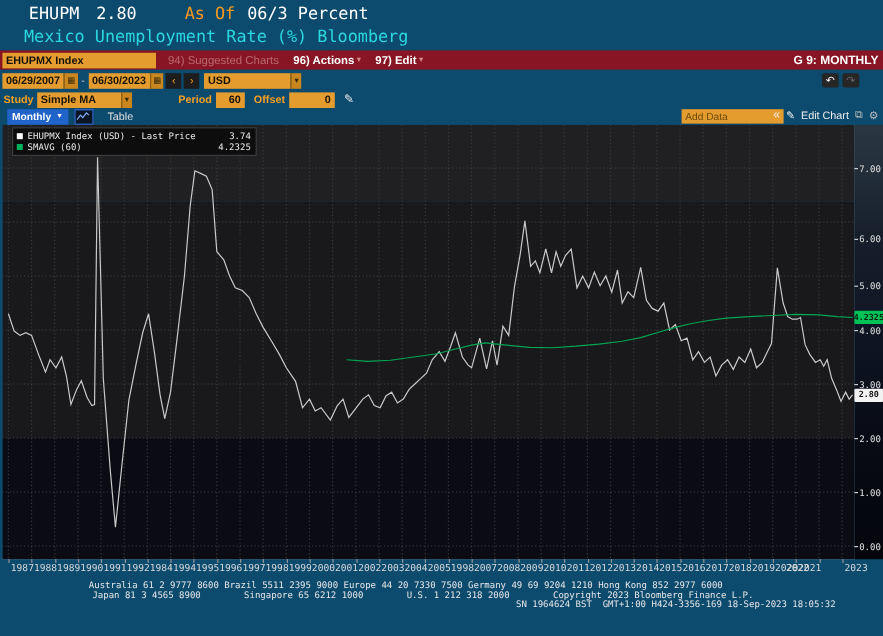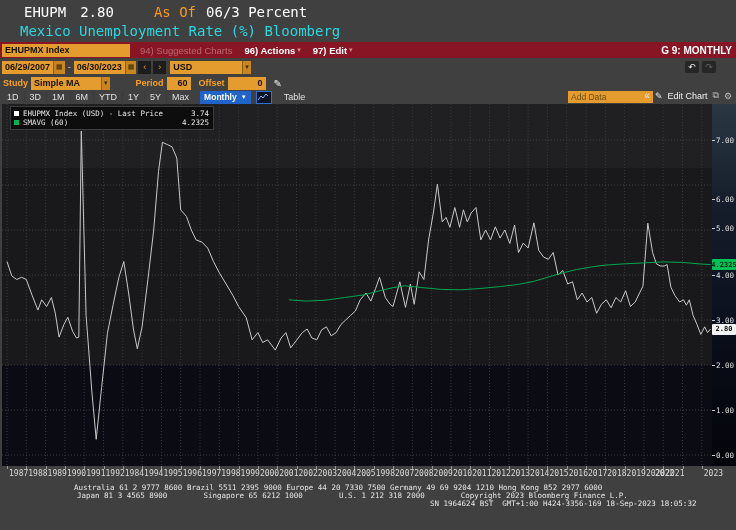--- a/index.html
+++ b/index.html
@@ -1,18 +1,18 @@
 <!DOCTYPE html>
 <html><head>
 <meta charset="utf-8">
 <style>
   * { margin:0; padding:0; box-sizing:border-box; }
   html,body { background:#000; }
   .screen {
-    position:relative; width:736px; height:530px; background:#404040;
+    position:relative; width:736px; height:530px; background:#0c4a6e;
     font-family:"Liberation Sans", sans-serif; overflow:hidden; color:#ddd;
     -webkit-font-smoothing:none;
   }
 
   
   .hdr1 { position:absolute; top:4px; left:24px; font-family:"DejaVu Sans Mono",monospace; font-size:14px; color:#fff; }
   .hdr1 .px { margin-left:14px; }
   .hdr1 .asof { color:#f79a1f; margin-left:40px; }
   .hdr1 .asofv { color:#fff; margin-left:10px; }
   .hdr2 { position:absolute; top:23px; left:20px; font-family:"DejaVu Sans Mono",monospace; font-size:14px; color:#2bd8e0; }
@@ -105,38 +105,28 @@
     <span style="margin-left:auto;margin-right:20px;display:flex;">
       <span class="iconbtn" style="color:#eee;">↶</span>
       <span class="iconbtn" style="color:#666;">↷</span>
     </span>
   </div>
 
   <div class="trow row2">
     <span class="olabel">Study</span>
     <span class="obox" style="width:70px;">Simple MA</span>
       <span class="oseg">▾</span>
-    <span class="olabel" style="margin-left:2px;padding-left:24px;">Period</span>
+    <span class="olabel" style="margin-left:15px;padding-left:24px;">Period</span>
     <span class="obox" style="width:24px;justify-content:flex-end;">60</span>
     <span class="olabel" style="margin-left:8px;">Offset</span>
     <span class="obox" style="width:38px;justify-content:flex-end;">0</span>
     <span style="color:#eee;font-size:10px;margin-left:8px;">✎</span>
   </div>
 
   <div class="trow row3" style="position:absolute;">
-    <div class="tabs" id="range-tabs">
-        <div class="tab">1D</div>
-        <div class="tab">3D</div>
-        <div class="tab">1M</div>
-        <div class="tab">6M</div>
-        <div class="tab">YTD</div>
-        <div class="tab">1Y</div>
-        <div class="tab">5Y</div>
-        <div class="tab">Max</div>
-      </div>
     <span class="freq">
         <span>Monthly</span>
         <span class="dd">▼</span>
       </span>
     <span class="chbtn">
       <svg width="11" height="8" viewBox="0 0 11 8">
           <polyline points="0,7 3,3 5,5 8,1 10,3" fill="none" stroke="#7fb2ff" stroke-width="1"></polyline>
         </svg>
     </span>
     <span class="tablelbl">Table</span>
@@ -216,21 +206,21 @@
         </div>
       </div>
   </div>
 
   <div class="yaxis" id="yaxis">
       <div class="ylab" style="top: 347px;"><span class="tick"></span>0.00</div>
       <div class="ylab" style="top: 302px;"><span class="tick"></span>1.00</div>
       <div class="ylab" style="top: 257px;"><span class="tick"></span>2.00</div>
       <div class="ylab" style="top: 212px;"><span class="tick"></span>3.00</div>
       <div class="ylab" style="top: 167px;"><span class="tick"></span>4.00</div>
-      <div class="ylab" style="top: 120px;"><span class="tick"></span>5.00</div>
+      <div class="ylab" style="top: 130px;"><span class="tick"></span>5.00</div>
       <div class="ylab" style="top: 91px;"><span class="tick"></span>6.00</div>
       <div class="ylab" style="top: 32px;"><span class="tick"></span>7.00</div>
       <div class="badge" style="top: 155.037px; background: rgb(0, 194, 87); color: rgb(0, 35, 13);">4.2325</div>
       <div class="badge" style="top: 219.5px; background: rgb(242, 242, 242); color: rgb(17, 17, 17);">2.80</div>
     </div>
 
   <div class="xaxis" id="xaxis">
       <div class="xtick" style="left: 5px;"></div>
       <div class="xlab" style="left: 7px;">1987</div>
       <div class="xtick" style="left: 24.3px;"></div>

